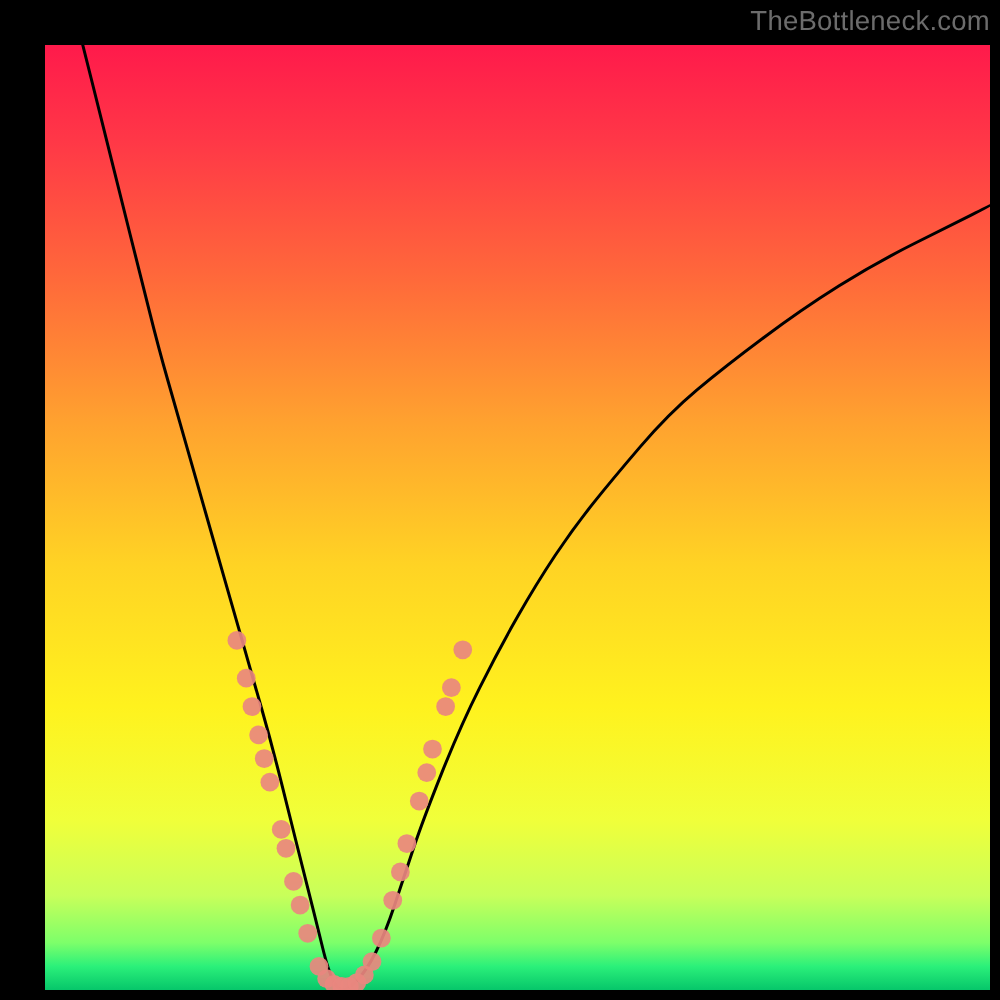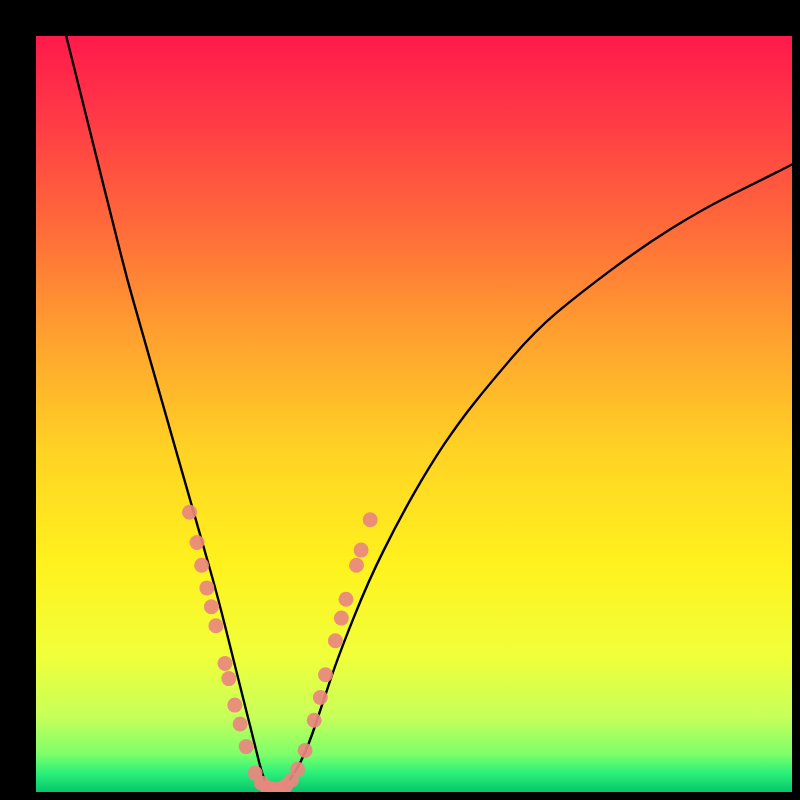--- a/index.html
+++ b/index.html
@@ -81,13 +81,14 @@
           <circle cx="289.5" cy="638.8" r="7.5" class="dot"></circle>
           <circle cx="299.4" cy="604.8" r="7.5" class="dot"></circle>
           <circle cx="305.4" cy="582.1" r="7.5" class="dot"></circle>
           <circle cx="310.0" cy="563.2" r="7.5" class="dot"></circle>
           <circle cx="320.5" cy="529.2" r="7.5" class="dot"></circle>
           <circle cx="325.1" cy="514.1" r="7.5" class="dot"></circle>
           <circle cx="334.2" cy="483.8" r="7.5" class="dot"></circle>
         </g>
       </svg>
   </div>
+  <div class="watermark" id="wm" style="right: 8px; top: 4px;">TheBottleneck.com</div>
 </div>
 
 </body></html>

